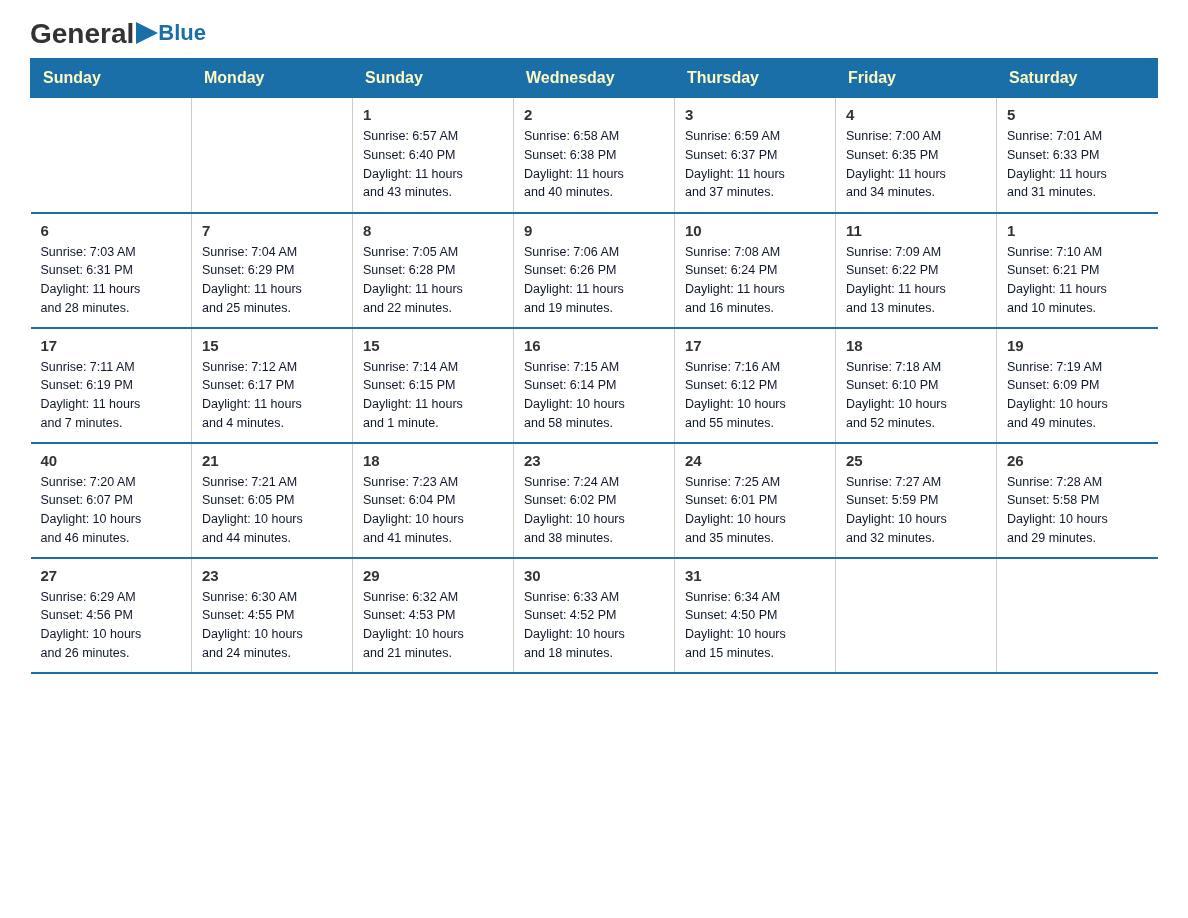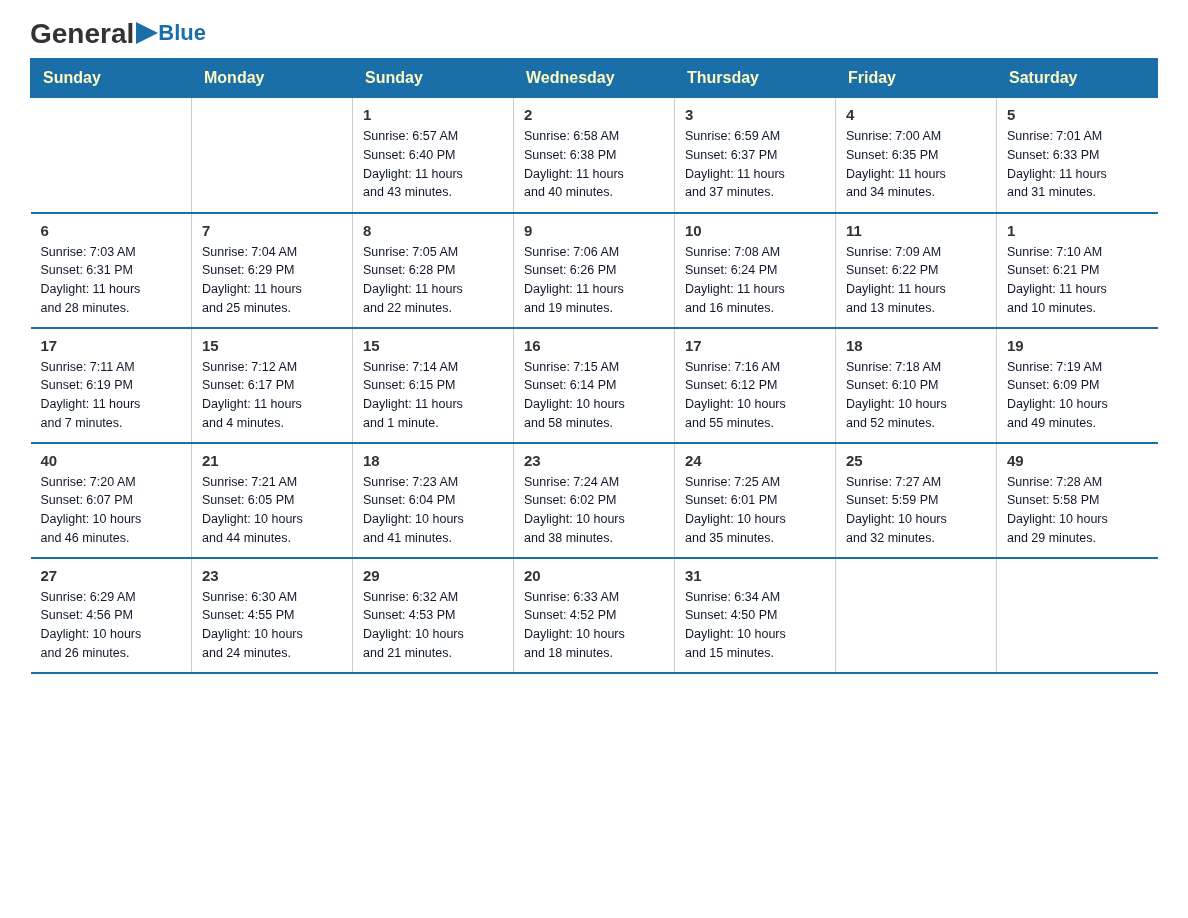--- a/index.html
+++ b/index.html
@@ -227,39 +227,39 @@
         </td>
         <td>
           <span class="day-number">24</span>
           <div class="day-info">Sunrise: 7:25 AM<br>Sunset: 6:01 PM<br>Daylight: 10 hours<br>and 35 minutes.</div>
         </td>
         <td>
           <span class="day-number">25</span>
           <div class="day-info">Sunrise: 7:27 AM<br>Sunset: 5:59 PM<br>Daylight: 10 hours<br>and 32 minutes.</div>
         </td>
         <td>
-          <span class="day-number">49</span>
+          <span class="day-number">26</span>
           <div class="day-info">Sunrise: 7:28 AM<br>Sunset: 5:58 PM<br>Daylight: 10 hours<br>and 29 minutes.</div>
         </td>
       </tr>
       <tr>
         <td>
           <span class="day-number">27</span>
           <div class="day-info">Sunrise: 6:29 AM<br>Sunset: 4:56 PM<br>Daylight: 10 hours<br>and 26 minutes.</div>
         </td>
         <td>
           <span class="day-number">23</span>
           <div class="day-info">Sunrise: 6:30 AM<br>Sunset: 4:55 PM<br>Daylight: 10 hours<br>and 24 minutes.</div>
         </td>
         <td>
           <span class="day-number">29</span>
           <div class="day-info">Sunrise: 6:32 AM<br>Sunset: 4:53 PM<br>Daylight: 10 hours<br>and 21 minutes.</div>
         </td>
         <td>
-          <span class="day-number">20</span>
+          <span class="day-number">30</span>
           <div class="day-info">Sunrise: 6:33 AM<br>Sunset: 4:52 PM<br>Daylight: 10 hours<br>and 18 minutes.</div>
         </td>
         <td>
           <span class="day-number">31</span>
           <div class="day-info">Sunrise: 6:34 AM<br>Sunset: 4:50 PM<br>Daylight: 10 hours<br>and 15 minutes.</div>
         </td>
         <td class="empty-cell"></td>
         <td class="empty-cell"></td>
       </tr>
     </tbody>

